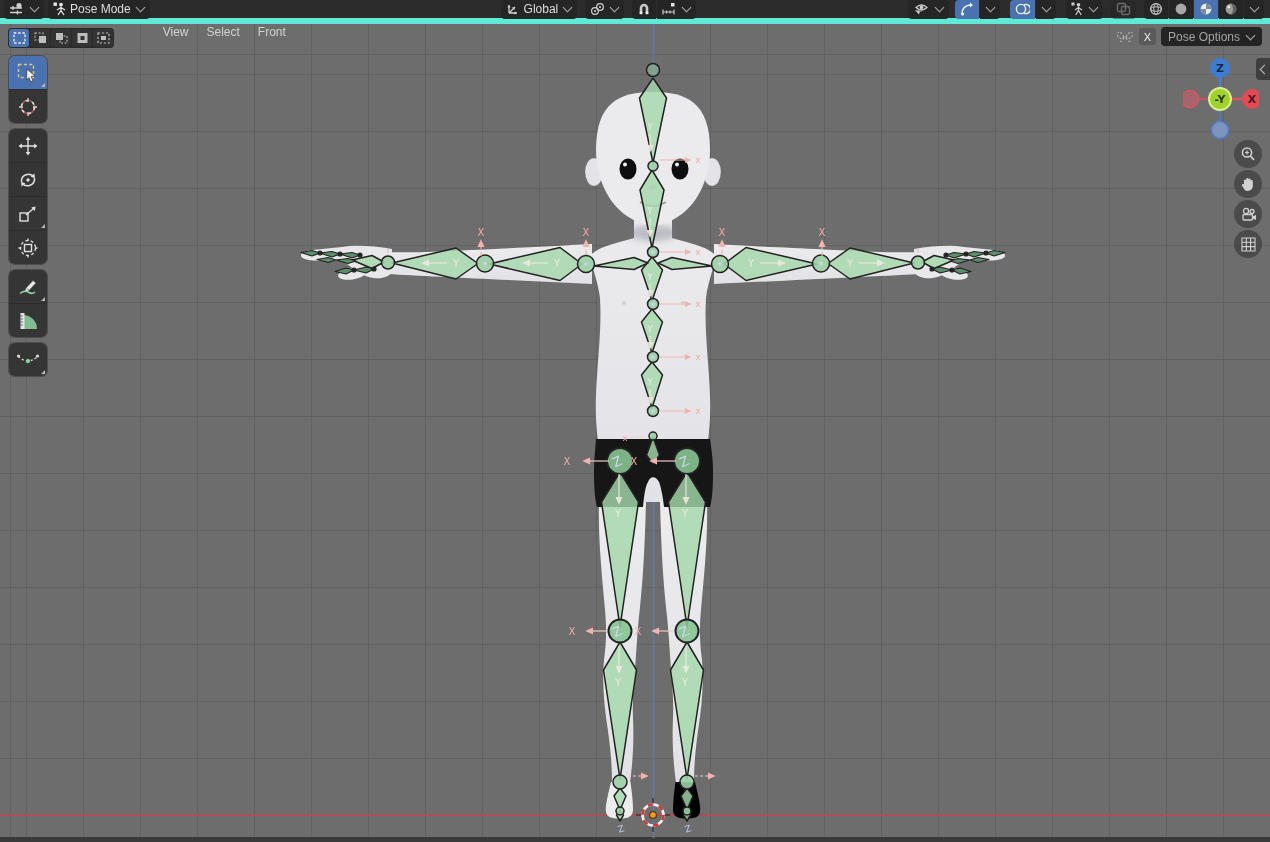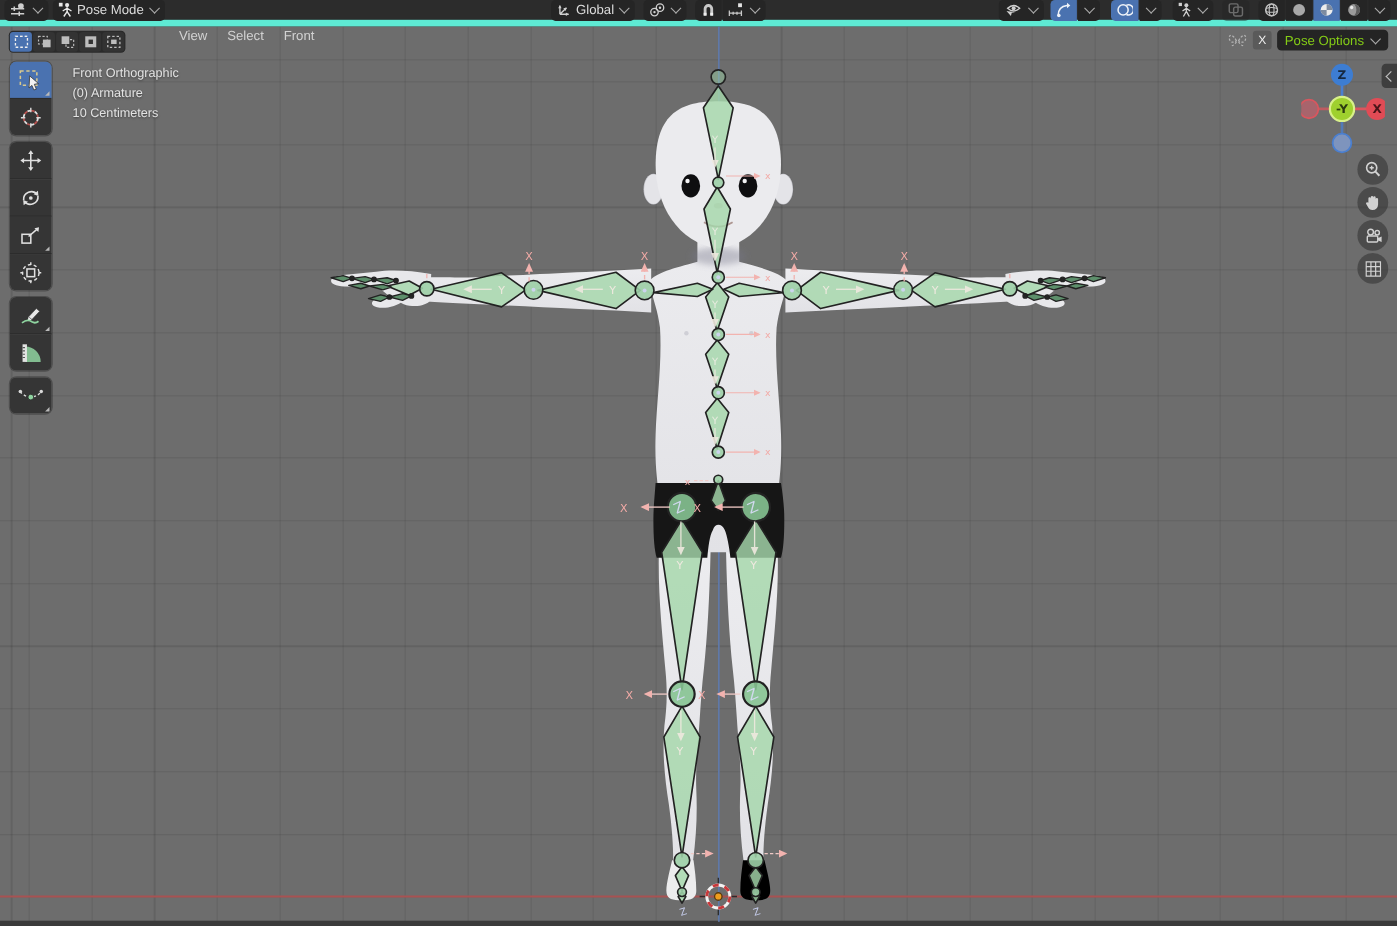--- a/index.html
+++ b/index.html
@@ -33,21 +33,21 @@
   .grp .hbtn{margin-right:1px;border-radius:0;}
   .grp .hbtn:first-child{border-radius:4px 0 0 4px;}
   .grp .hbtn:last-child{border-radius:0 4px 4px 0;margin-right:0;}
 
   
   .float{position:absolute;z-index:6;display:flex;align-items:center;}
   #selmodes{left:8px;top:28px;background:#2a2a2a;border-radius:4px;padding:1px;gap:1px;}
   .selbtn{width:20px;height:18px;border-radius:3px;background:#333333;display:flex;align-items:center;justify-content:center;}
   .selbtn.active{background:#4a72b0;}
   #poseopts{right:8px;top:27px;gap:5px;}
-  .pill{background:#242424;border-radius:4px;height:19px;display:flex;align-items:center;padding:0 7px;gap:5px;color:#84cc16;font-size:12px;}
+  .pill{background:#242424;border-radius:4px;height:19px;display:flex;align-items:center;padding:0 7px;gap:5px;color:#a3a3a3;font-size:12px;}
   .xbtn{background:#5a5a5a;border-radius:3px;width:17px;height:17px;display:flex;align-items:center;justify-content:center;color:#f0f0f0;font-size:11px;}
 
   
   #toolbar{position:absolute;left:9px;top:56px;z-index:6;width:38px;}
   .tbtn{width:38px;height:33px;background:#353535;display:flex;align-items:center;justify-content:center;position:relative;}
   .tbtn.active{background:#4a72b0;}
   .tgroup{border-radius:6px;overflow:hidden;margin-bottom:6px;box-shadow:0 0 0 1px rgba(20,20,20,.35);}
   .tgroup .tbtn{border-bottom:1px solid #2c2c2c;}
   .tgroup .tbtn:last-child{border-bottom:none;}
   .subtool{position:absolute;right:2px;bottom:2px;width:0;height:0;border-left:4px solid transparent;border-bottom:4px solid #b9b9b9;}
@@ -576,25 +576,20 @@
           <path d="M2,6 Q12,16 22,6" stroke="#d9d9d9" stroke-width="1.3" fill="none" stroke-dasharray="2.4 2.2"></path>
           <circle cx="2.5" cy="6" r="1.6" fill="#d9d9d9"></circle>
           <circle cx="21.5" cy="6" r="1.6" fill="#d9d9d9"></circle>
           <circle cx="12" cy="11" r="2.6" fill="#8fd4a0" stroke="#2c2c2c" stroke-width="0.8"></circle>
         </svg>
         <span class="subtool"></span>
       </div>
     </div>
   </div>
 
-  <div id="vptext">
-    <div>Front Orthographic</div>
-    <div>(0) Armature</div>
-    <div>10 Centimeters</div>
-  </div>
 
   <div id="gizmo">
     <svg width="76" height="86" viewBox="0 0 76 86">
       <line x1="37" y1="43" x2="37" y2="14" stroke="#4a7fd0" stroke-width="2.4"></line>
       <line x1="37" y1="43" x2="37" y2="72" stroke="#4a7fd0" stroke-width="2.4" opacity=".75"></line>
       <line x1="37" y1="43" x2="66" y2="43" stroke="#d9565e" stroke-width="2.4"></line>
       <line x1="37" y1="43" x2="8" y2="43" stroke="#d9565e" stroke-width="2.4" opacity=".75"></line>
       <circle cx="37" cy="12" r="10" fill="#3d7dd2"></circle>
       <text class="gzlbl" x="37" y="16" text-anchor="middle" fill="#16293f">Z</text>
       <circle cx="69" cy="43" r="10" fill="#e14b55"></circle>

